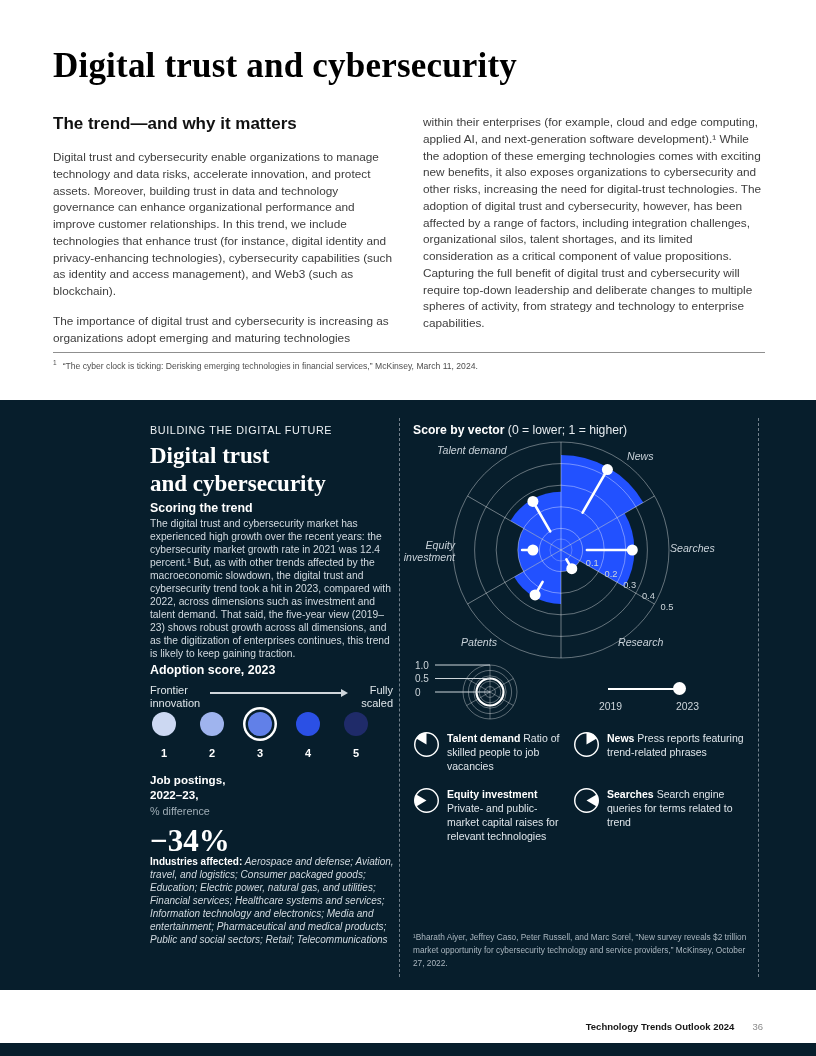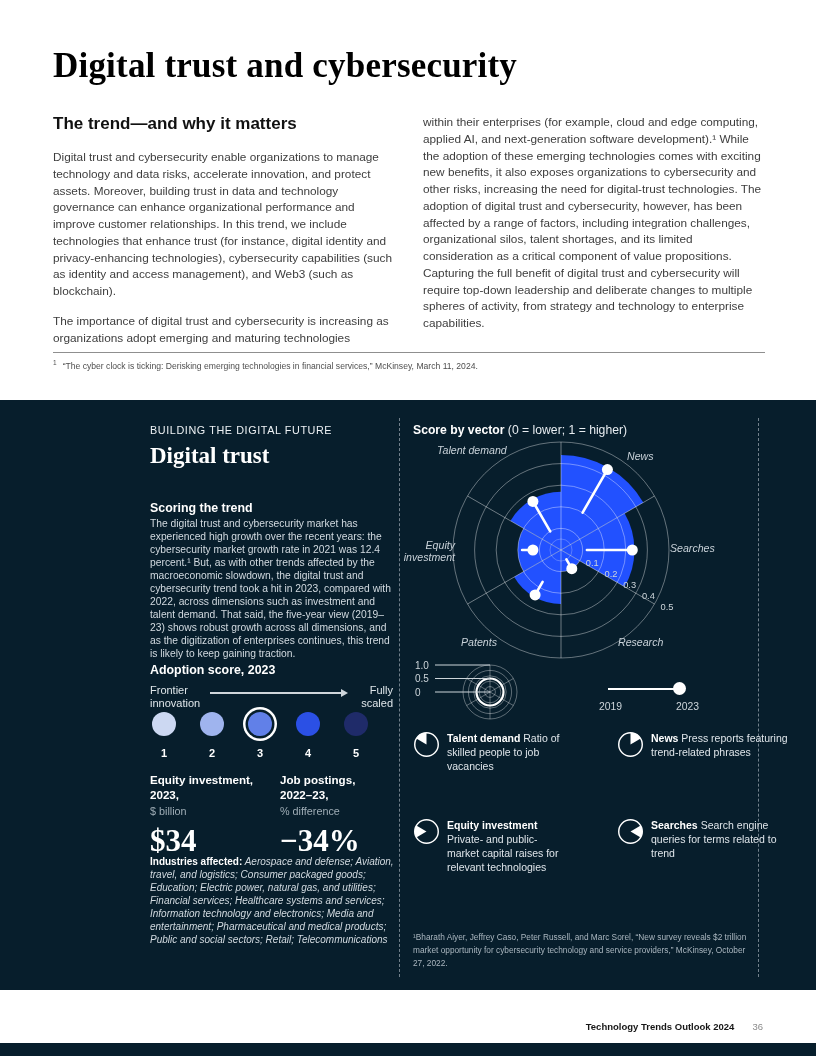--- a/index.html
+++ b/index.html
@@ -73,21 +73,21 @@
 
   .mini-radar { position:absolute; left:0; top:252px; }
   .yr-legend { position:absolute; left:186px; top:282px; width:120px; }
   .yr-line { position:relative; height:14px; }
   .yr-line .ln { position:absolute; left:9px; top:6px; width:72px; height:2.4px; background:#fff; }
   .yr-line .dt { position:absolute; left:74px; top:0px; width:13px; height:13px; border-radius:50%; background:#fff; }
   .yr-labels { display:flex; justify-content:space-between; width:100px; margin-top:5px;
                font-size:10.4px; color:#cdd5da; }
 
   .leg-grid { position:absolute; left:0; top:331px; display:grid;
-              grid-template-columns:160px 185px; column-gap:0; row-gap:13px;gap:44px; }
+              grid-template-columns:160px 185px; column-gap:0; row-gap:13px; }
   .leg-item { display:flex; align-items:flex-start; }
   .pie { flex:0 0 27px; width:27px; height:27px; margin-right:7px; }
   .leg-txt { font-size:10.5px; line-height:1.33; color:#dfe5ea; padding-top:1px; }
   .leg-txt b { color:#fff; font-weight:700; }
 
   .p-fn { position:absolute; left:0; top:531px; width:340px; font-size:8.3px; line-height:1.55; color:#aab6bf; }
 
   
   .footer { position:absolute; top:1021px; right:53px; display:flex; align-items:baseline; gap:18px; }
   .footer .ft { font-size:9.5px; font-weight:700; color:#161616; }
@@ -116,20 +116,21 @@
   <p class="fn"><sup>1</sup><span>“The cyber clock is ticking: Derisking emerging technologies in financial services,” McKinsey, March 11, 2024.</span></p>
 
   <section class="panel" style="background: rgb(7, 30, 44);">
     <div class="dash-sep" style="left:399px;"></div>
     <div class="dash-sep" style="left:758px;"></div>
 
     <div class="p-left">
       <div class="kicker">BUILDING THE DIGITAL FUTURE</div>
       <div class="p-title">
         <div>Digital trust</div>
+        <div>and cybersecurity</div>
       </div>
       <div class="score-h">Scoring the trend</div>
       <p class="score-body">The digital trust and cybersecurity market has experienced high growth over the recent years: the cybersecurity market growth rate in 2021 was 12.4 percent.¹  But, as with other trends affected by the macroeconomic slowdown, the digital trust and cybersecurity trend took a hit in 2023, compared with 2022, across dimensions such as investment and talent demand. That said, the five-year view (2019–23) shows robust growth across all dimensions, and as the digitization of enterprises continues, this trend is likely to keep gaining traction.</p>
 
       <div class="adopt-h">Adoption score, 2023</div>
       <div class="adopt-lbl l" style="white-space:pre-line;">Frontier
 innovation</div>
       <div class="adopt-arrow"></div>
       <div class="adopt-lbl r" style="white-space:pre-line;">Fully
 scaled</div>
@@ -150,26 +151,20 @@
             <span class="dot" style="background: rgb(43, 80, 229);"></span>
             <span class="dot-num">4</span>
           </div>
           <div class="dot-col">
             <span class="dot" style="background: rgb(31, 43, 105);"></span>
             <span class="dot-num">5</span>
           </div>
         </div>
 
       <div class="stats">
-        <div class="stat">
-          <div class="stat-t">Equity investment,
-2023,</div>
-          <div class="stat-u">$ billion</div>
-          <div class="stat-v">$34</div>
-        </div>
         <div class="stat">
           <div class="stat-t">Job postings,
 2022–23,</div>
           <div class="stat-u">% difference</div>
           <div class="stat-v">−34%</div>
         </div>
       </div>
 
       <p class="industries"><b>Industries affected:</b><span> Aerospace and defense; Aviation, travel, and logistics; Consumer packaged goods; Education; Electric power, natural gas, and utilities; Financial services; Healthcare systems and services; Information technology and electronics; Media and entertainment; Pharmaceutical and medical products; Public and social sectors; Retail; Telecommunications</span></p>
     </div>

